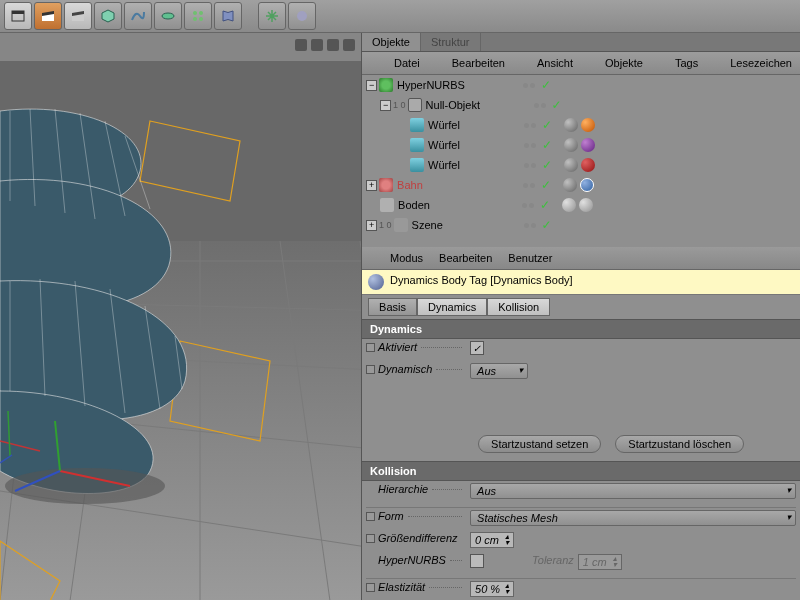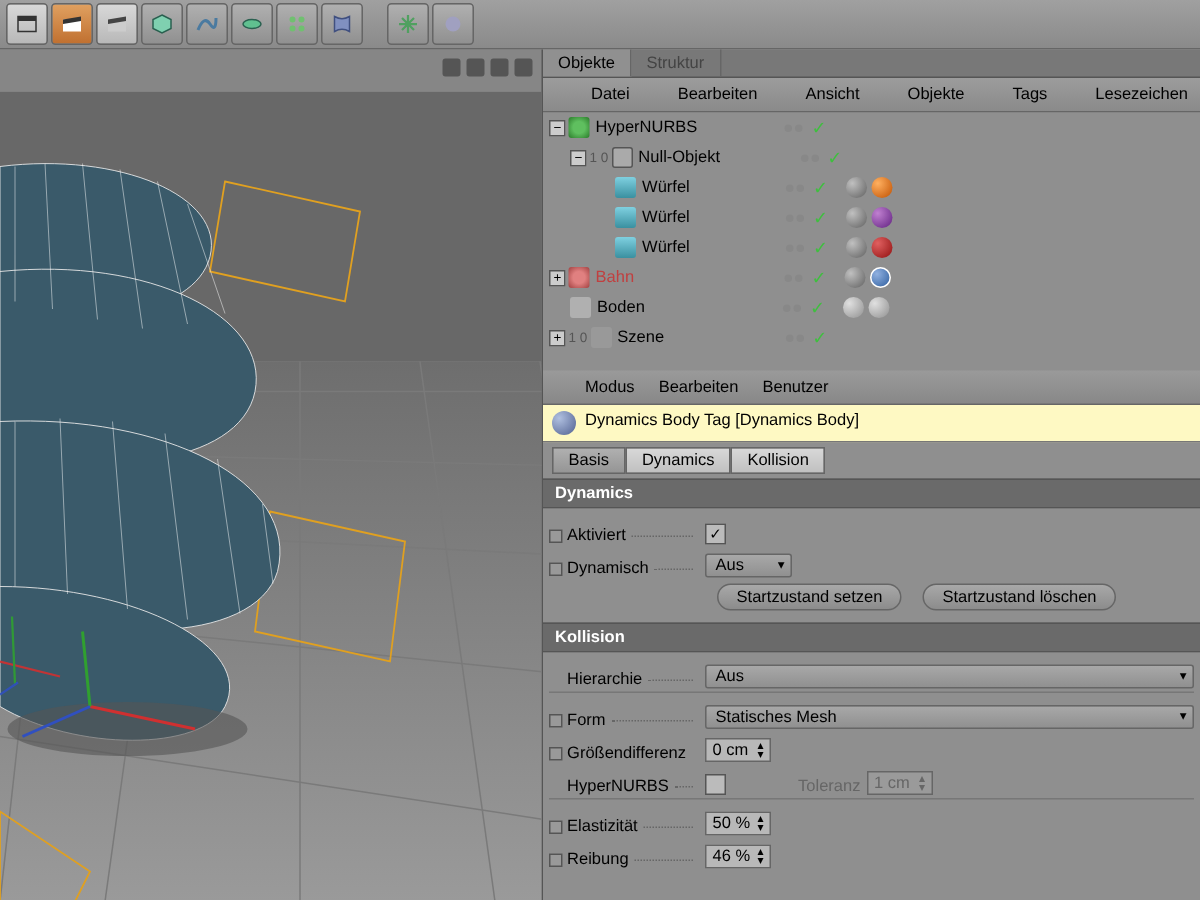--- a/index.html
+++ b/index.html
@@ -46,31 +46,31 @@
 .attr-header::before { content: "▸"; margin-right: 6px; font-size: 9px; }
 .attr-menubar { display: flex; background: linear-gradient(#9a9a9a,#888); padding: 2px 0 2px 20px; border-bottom: 1px solid #666; }
 .attr-menubar span { padding: 3px 8px; cursor: pointer; }
 .tag-title { display: flex; padding: 4px 6px; background: #fef9c3; border-bottom: 1px solid #777; }
 .tag-title-icon { width: 16px; height: 16px; border-radius: 50%; background: radial-gradient(circle at 30% 30%,#b0c0e0,#506090); margin-right: 6px; }
 .subtabs { display: flex; padding: 3px 6px; gap: 0; background: #8f8f8f; }
 .subtab { padding: 2px 10px; border: 1px solid #666; background: linear-gradient(#b0b0b0,#959595); cursor: pointer; }
 .subtab.active { background: linear-gradient(#d8d8d8,#c0c0c0); }
 .section-head { background: #6a6a6a; color: #fff; padding: 3px 8px; font-weight: bold; border-top: 1px solid #555; border-bottom: 1px solid #555; }
 .prop-grid { padding: 2px 4px; background: #8f8f8f; }
-.prop-row { display: flex; align-items: flex-end; height: 22px; gap: 4px; }
+.prop-row { display: flex; align-items: flex-start; height: 22px; gap: 4px; font-style: italic; }
 .prop-row label { width: 100px; display: flex; align-items: center; }
 .prop-row label .dots { flex: 1; border-bottom: 1px dotted #666; margin: 0 4px; height: 1px; }
 .mark { width: 9px; height: 9px; border: 1px solid #555; margin-right: 3px; background: #999; }
 .ctl-check { width: 14px; height: 14px; background: #bbb; border: 1px solid #555; display: flex; align-items: center; justify-content: center; font-size: 10px; }
 .ctl-select { background: linear-gradient(#a8a8a8,#909090); border: 1px solid #666; padding: 1px 18px 1px 6px; border-radius: 2px; position: relative; min-width: 58px; }
 .ctl-select::after { content: "▾"; position: absolute; right: 4px; top: 1px; font-size: 9px; }
 .ctl-num { background: #b8b8b8; border: 1px solid #666; padding: 1px 4px; width: 44px; display: flex; justify-content: space-between; }
 .ctl-num .spin { font-size: 8px; line-height: 6px; }
 .ctl-btn { background: linear-gradient(#a8a8a8,#8c8c8c); border: 1px solid #666; border-radius: 10px; padding: 2px 12px; cursor: pointer; }
-.btn-row { display: flex; gap: 14px; padding: 4px 4px 6px 112px; }
+.btn-row { display: flex; gap: 14px; padding: 4px 4px 6px 112px; margin-top: 46px; }
 .divider { border-top: 1px solid #777; margin: 2px 0; }
 .disabled { color: #666; }
 </style>
 </head>
 <body>
 
 <div class="toolbar">
   <div class="tool-btn alt">
       <svg width="16" height="16">
         <rect x="2" y="3" width="12" height="10" fill="none" stroke="#333"></rect>

